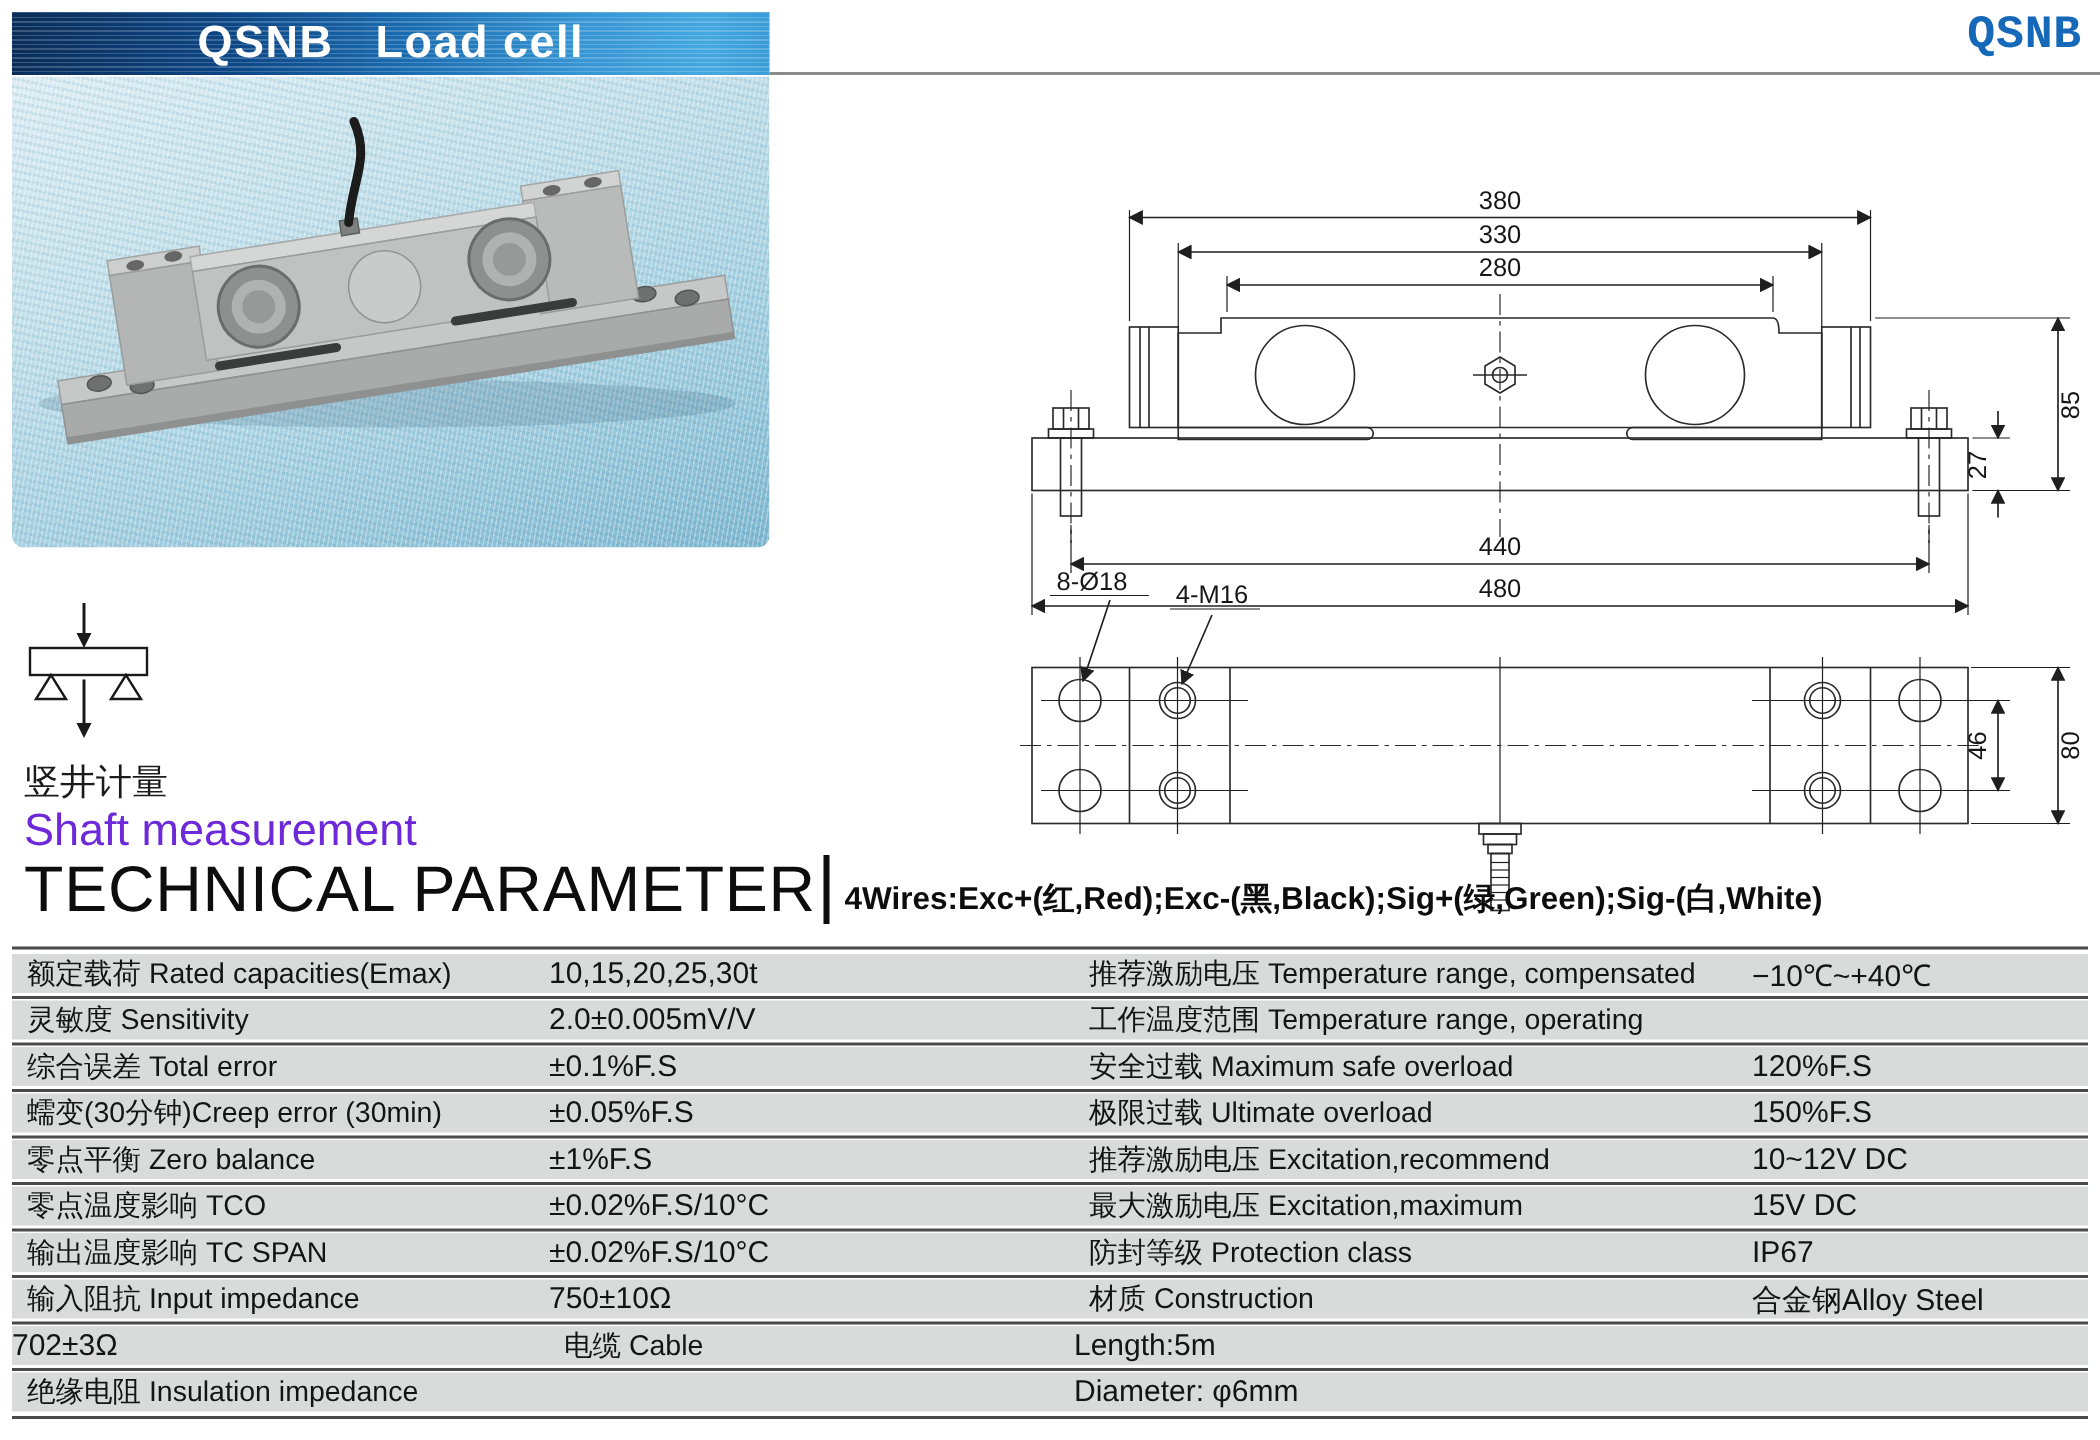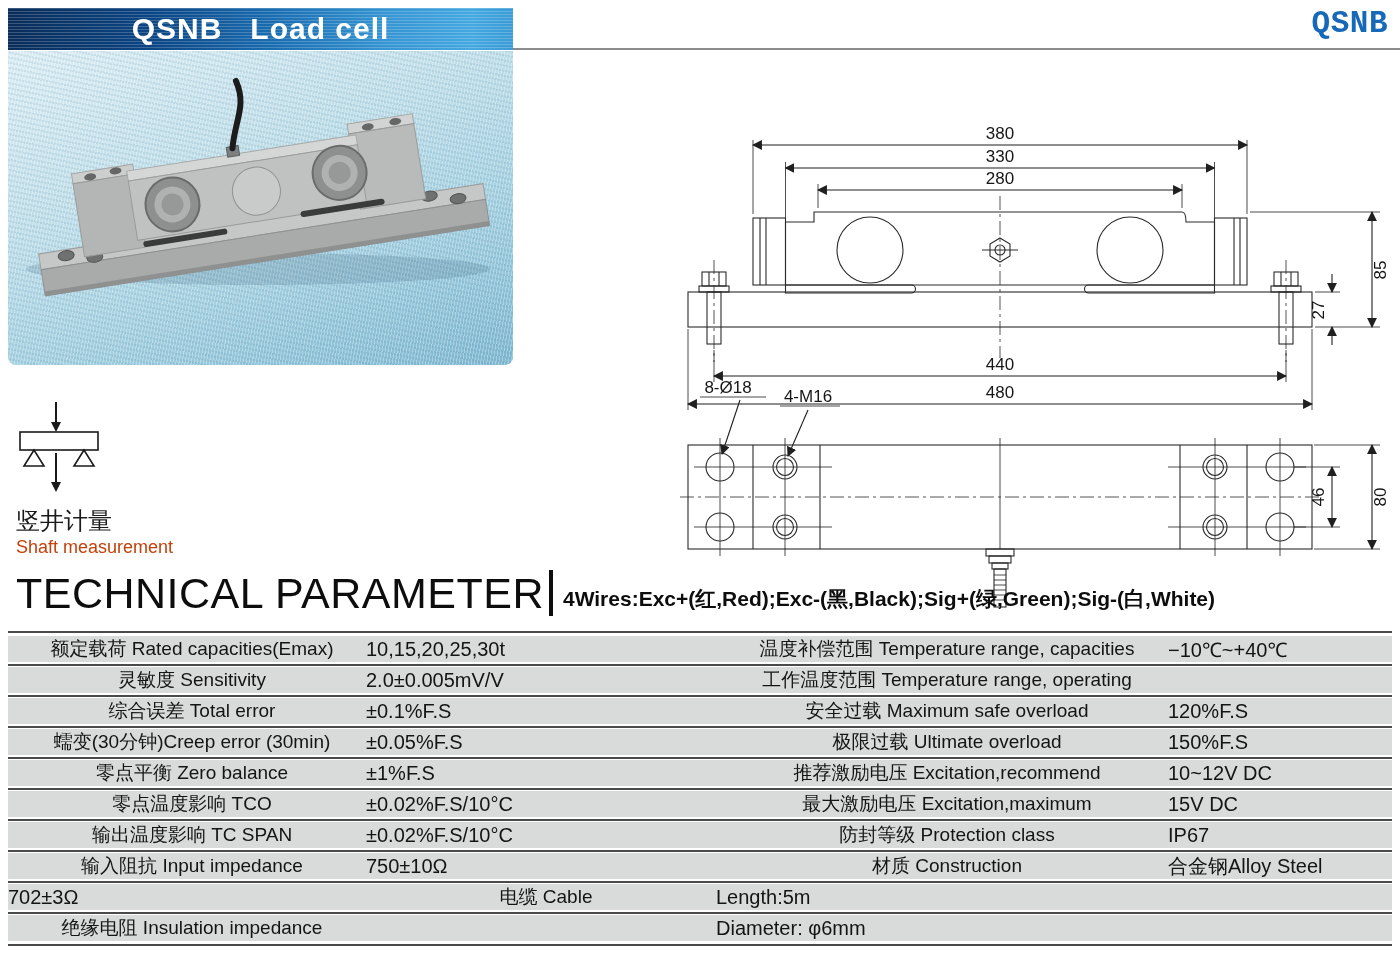--- a/index.html
+++ b/index.html
@@ -31,38 +31,38 @@
   .dln{stroke:#2a2a2a;stroke-width:1.1;fill:none;}
   .dfill{fill:#fff;stroke:#2a2a2a;stroke-width:1.1;}
   .cl{stroke:#2a2a2a;stroke-width:.8;stroke-dasharray:14 4 3 4;fill:none;}
   .dim{stroke:#1f1f1f;stroke-width:1.1;fill:none;}
   .ext{stroke:#1f1f1f;stroke-width:.8;fill:none;}
   .dimt{font-family:"Liberation Sans",sans-serif;font-size:17px;fill:#161616;text-anchor:middle;}
 
   
   .app-icon{position:absolute;left:12px;top:398px;}
   .app-cn{position:absolute;left:16px;top:505px;font-size:24px;color:#1a1a1a;}
-  .app-en{position:absolute;left:16px;top:537px;font-size:18px;color:#c2410c;}
+  .app-en{position:absolute;left:16px;top:537px;font-size:30px;color:#6d28d9;}
 
   
   .sec{position:absolute;left:16px;top:570px;display:flex;align-items:flex-end;}
   .sec-title{font-size:43px;letter-spacing:.5px;color:#0d0d0d;line-height:1.05;}
   .sec-bar{width:4px;height:46px;background:#0d0d0d;margin-left:5px;margin-right:10px;}
   .sec-note{font-size:21px;color:#0d0d0d;padding-bottom:3px;white-space:nowrap;font-weight:bold;}
 
   
   .ptable{position:absolute;left:8px;top:631px;width:1384px;
     border-top:2px solid #4a4a4a;border-bottom:2px solid #4a4a4a;padding:3px 0;}
   .prow{position:relative;display:grid;grid-template-columns:358px 350px 452px 1fr;
     align-items:center;height:26px;background:#d9dada;margin-bottom:5px;}
   .prow::after{content:'';position:absolute;left:0;right:0;bottom:-3.5px;height:1.5px;background:#4a4a4a;}
   .prow:last-child{margin-bottom:0;}
   .prow:last-child::after{display:none;}
   .cell{font-size:19px;color:#141414;white-space:nowrap;overflow:hidden;}
-  .label-cell{padding-left:10px;text-align:center;}
+  .label-cell{padding-left:10px;}
   .value-cell{font-size:20px;}
 </style>
 </head>
 <body>
 
 <div class="page">
 
   <div class="banner">
     <span class="banner-title">QSNB   Load cell</span>
   </div>
@@ -277,21 +277,21 @@
   <div class="sec">
     <span class="sec-title">TECHNICAL PARAMETER</span>
     <span class="sec-bar"></span>
     <span class="sec-note">4Wires:Exc+(红,Red);Exc-(黑,Black);Sig+(绿,Green);Sig-(白,White)</span>
   </div>
 
   <div class="ptable">
       <div class="prow">
         <div class="cell label-cell">额定载荷 Rated capacities(Emax)</div>
         <div class="cell value-cell">10,15,20,25,30t</div>
-        <div class="cell label-cell">温度补偿范围 Temperature range, capacities</div>
+        <div class="cell label-cell">推荐激励电压 Temperature range, compensated</div>
         <div class="cell value-cell">−10℃~+40℃</div>
       </div>
       <div class="prow">
         <div class="cell label-cell">灵敏度 Sensitivity</div>
         <div class="cell value-cell">2.0±0.005mV/V</div>
         <div class="cell label-cell">工作温度范围 Temperature range, operating</div>
       </div>
       <div class="prow">
         <div class="cell label-cell">综合误差 Total error</div>
         <div class="cell value-cell">±0.1%F.S</div>

